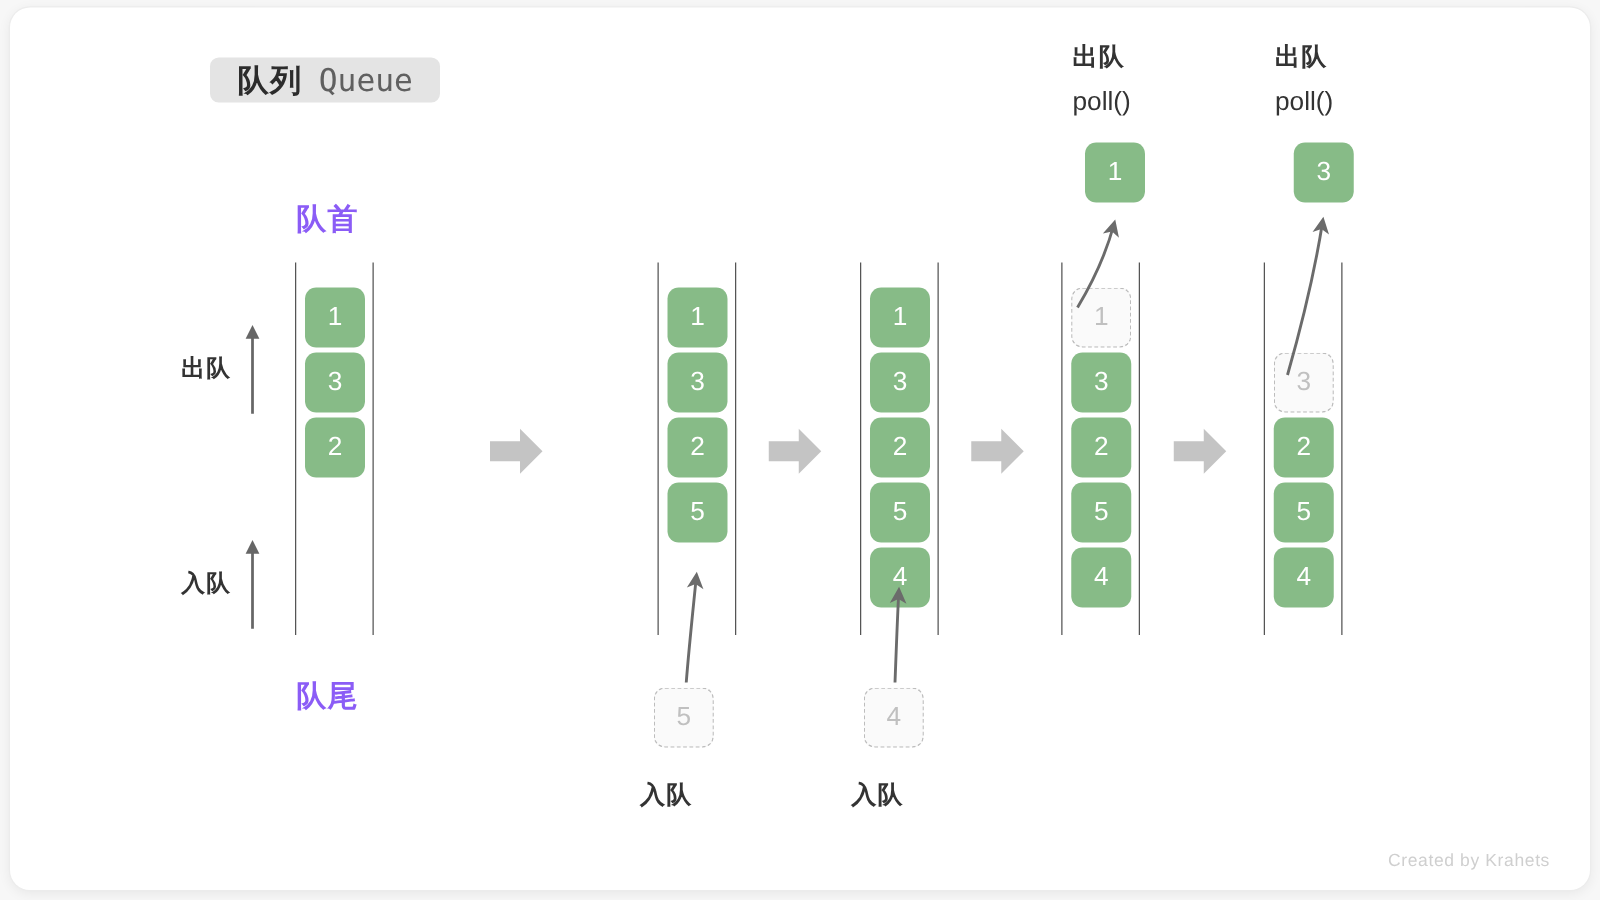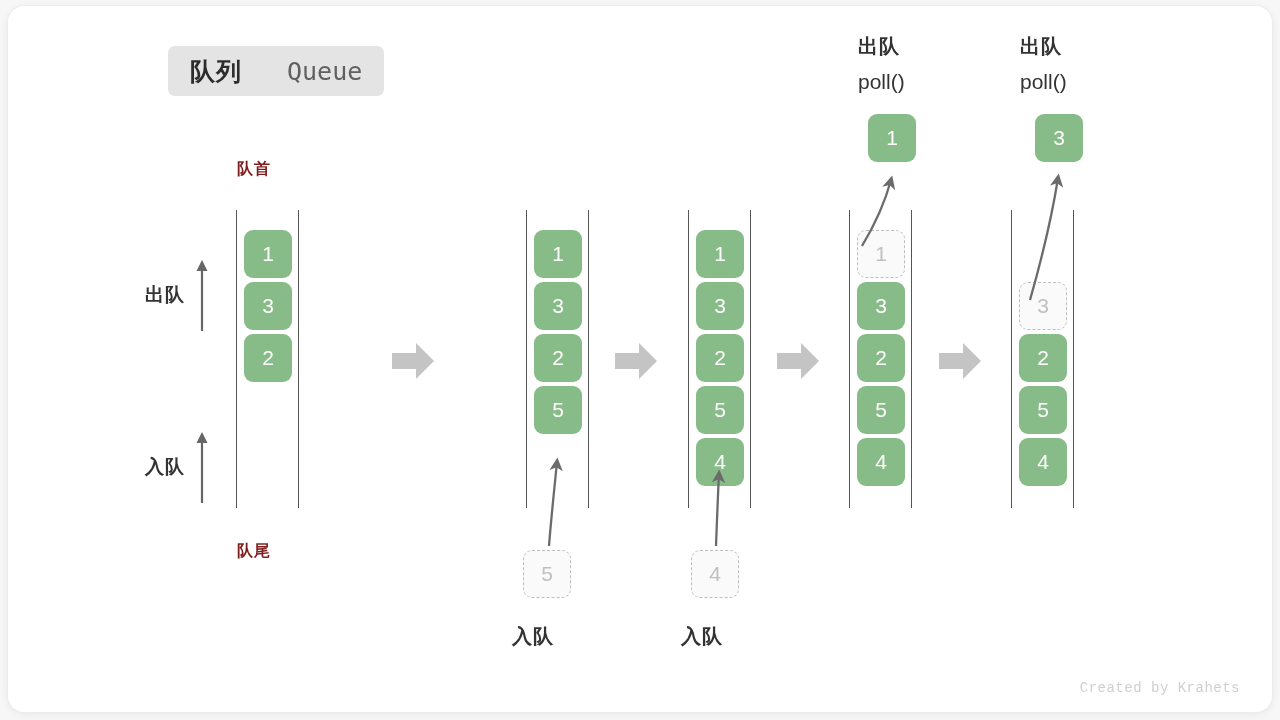--- a/index.html
+++ b/index.html
@@ -28,46 +28,45 @@
     height: 706px;
     background: #ffffff;
     border-radius: 16px;
     box-shadow: 0 0 0 1px #ececec, 0 2px 10px rgba(0,0,0,0.07);
   }
   
   #title-badge {
     position: absolute;
     left: 168px;
     top: 46px;
-    height: 50px;
+    height: 36px;
     padding: 0 22px;
     background: #e4e4e4;
     border-radius: 7px;
     display: flex;
     align-items: center;
     gap: 13px;
   }
   #title-badge .cn {
     font-size: 25px;
     font-weight: bold;
     color: #2c2c2c;
     letter-spacing: 1px;
   }
   #title-badge .en {
     font-family: "DejaVu Sans Mono", "Liberation Mono", monospace;
     font-size: 25px;
     color: #606060;
-    margin-left: 32px;
   }
   
   .cap-head, .cap-tail {
     position: absolute;
-    font-size: 16px;
+    font-size: 24px;
     font-weight: bold;
-    color: #7f1d1d;
+    color: #8b5cf6;
     letter-spacing: 1px;
     white-space: nowrap;
   }
   .cap-head { left: 237px; top: 159px; }
   .cap-tail { left: 237px; top: 541px; }
 
   
   .side-op {
     position: absolute;
     display: flex;
@@ -195,21 +194,21 @@
     position: absolute;
     left: 0; top: 0;
     width: 1280px; height: 720px;
     pointer-events: none;
   }
   
   #watermark {
     position: absolute;
     right: 40px;
     bottom: 24px;
-    font-family: Liberation Mono, monospace;
+    font-family: Liberation Sans, sans-serif;
     font-size: 14px;
     color: #cfcfcf;
     letter-spacing: 0.5px;
   }
 </style>
 </head>
 <body>
 
 <div id="stage">
   <div id="card"></div>

